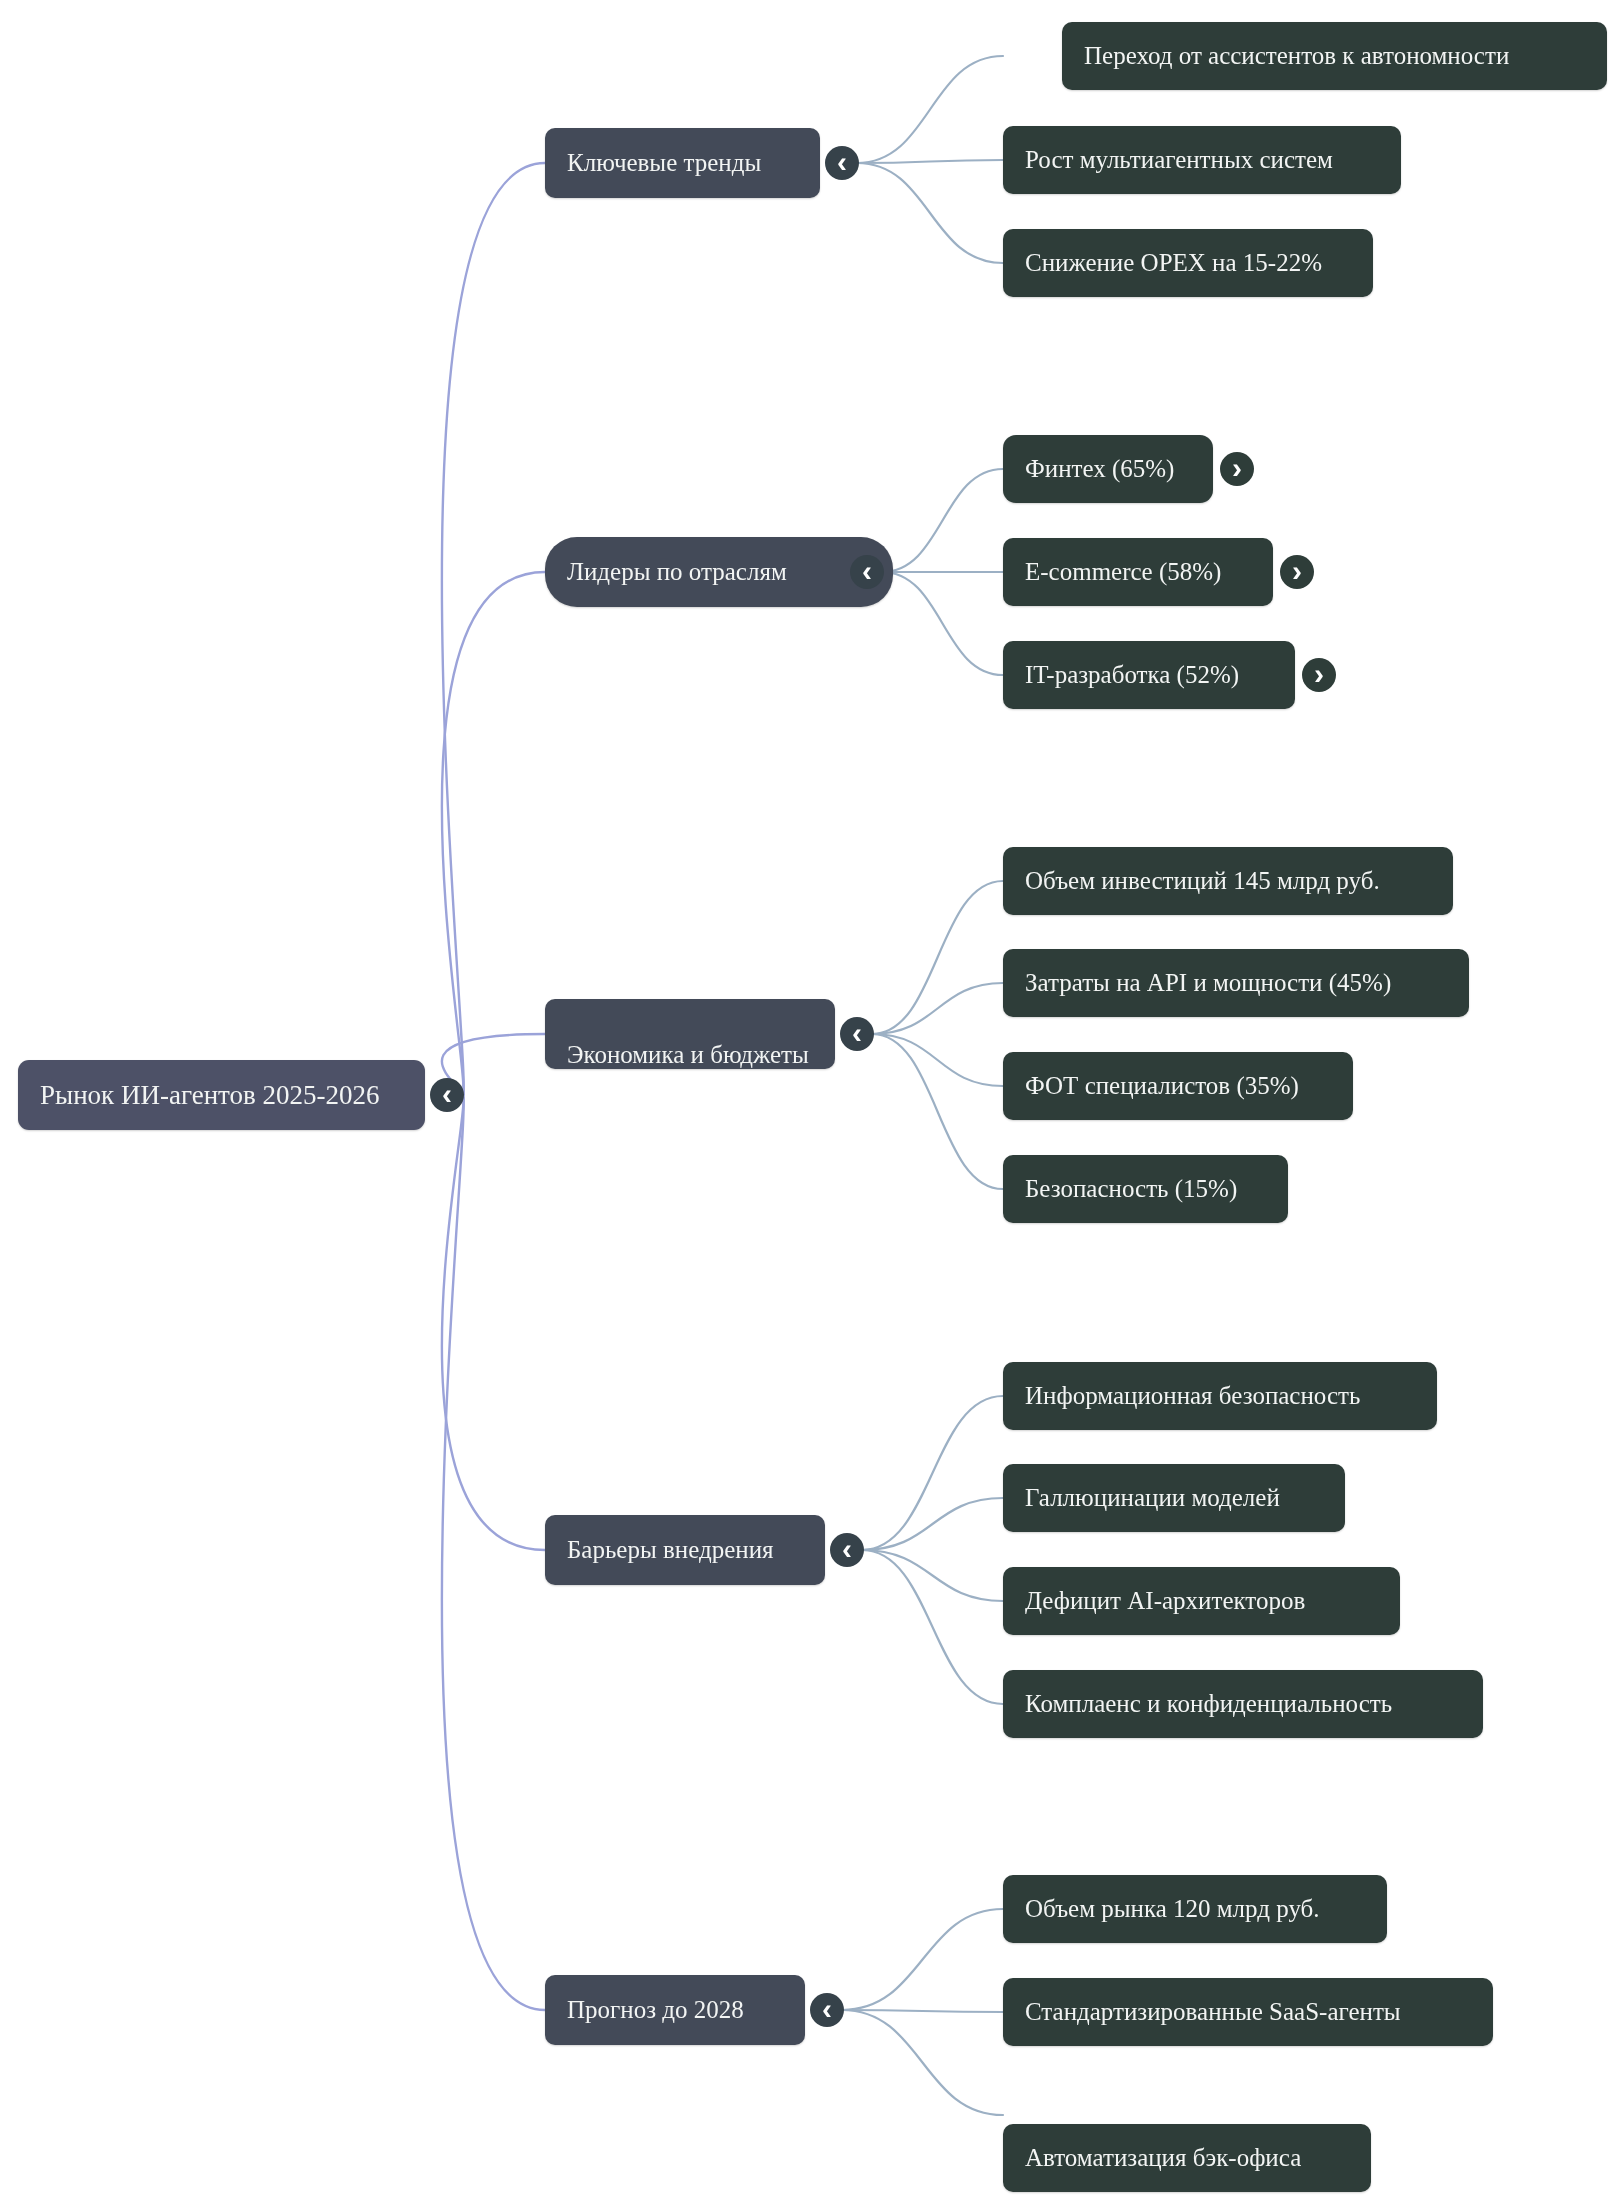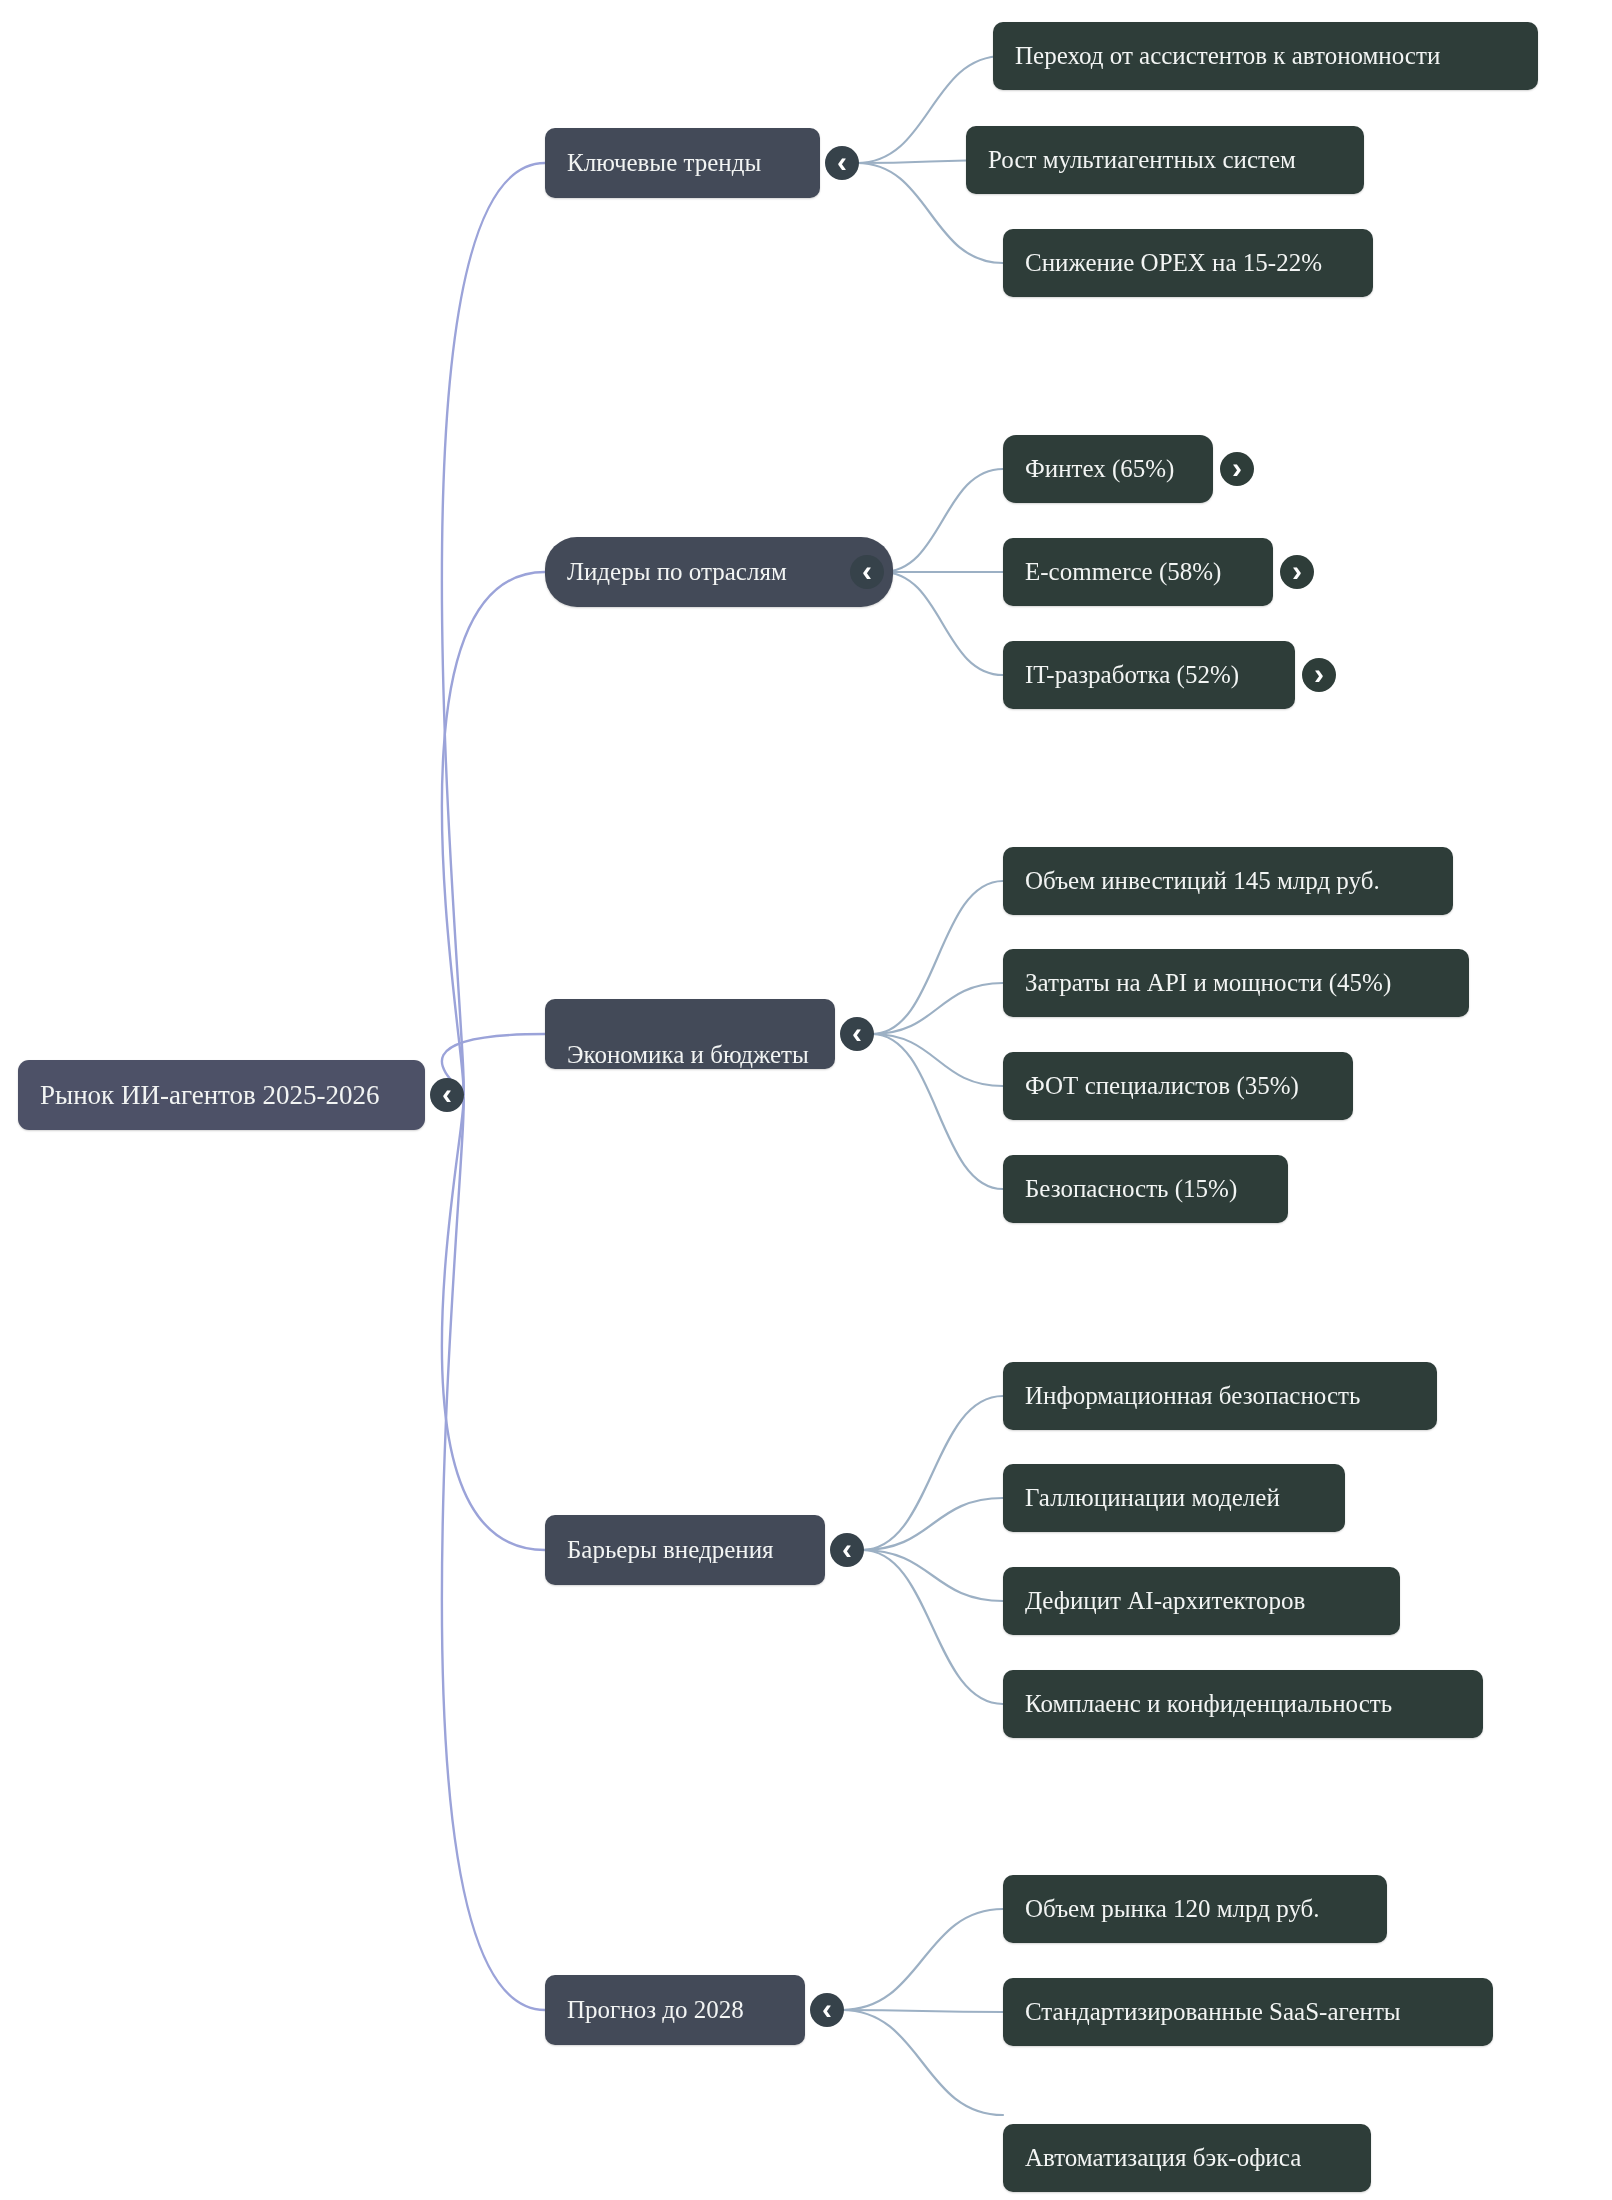--- a/index.html
+++ b/index.html
@@ -88,24 +88,24 @@
       </div>
       <div class="toggle toggle-dark" style="left: 430px; top: 1078px;">
         <span style="font-size: 30px;">‹</span>
       </div>
       <div class="node node-branch" style="left: 545px; top: 128px; width: 275px; height: 70px;">
         <span>Ключевые тренды</span>
       </div>
       <div class="toggle toggle-dark" style="left: 825px; top: 146px;">
         <span style="font-size: 30px;">‹</span>
       </div>
-      <div class="node node-leaf" style="left: 993px; top: 22px; width: 545px; height: 68px;">
+      <div class="node node-leaf" style="left: 1062px; top: 22px; width: 545px; height: 68px;">
         <span>Переход от ассистентов к автономности</span>
       </div>
-      <div class="node node-leaf" style="left: 966px; top: 126px; width: 398px; height: 68px;">
+      <div class="node node-leaf" style="left: 1003px; top: 126px; width: 398px; height: 68px;">
         <span>Рост мультиагентных систем</span>
       </div>
       <div class="node node-leaf" style="left: 1003px; top: 229px; width: 370px; height: 68px;">
         <span>Снижение OPEX на 15-22%</span>
       </div>
       <div class="node node-branch" style="left: 545px; top: 537px; width: 348px; height: 70px; border-radius: 32px;">
         <span>Лидеры по отраслям</span>
       </div>
       <div class="toggle toggle-dark" style="left: 850px; top: 555px;">
         <span style="font-size: 30px;">‹</span>

